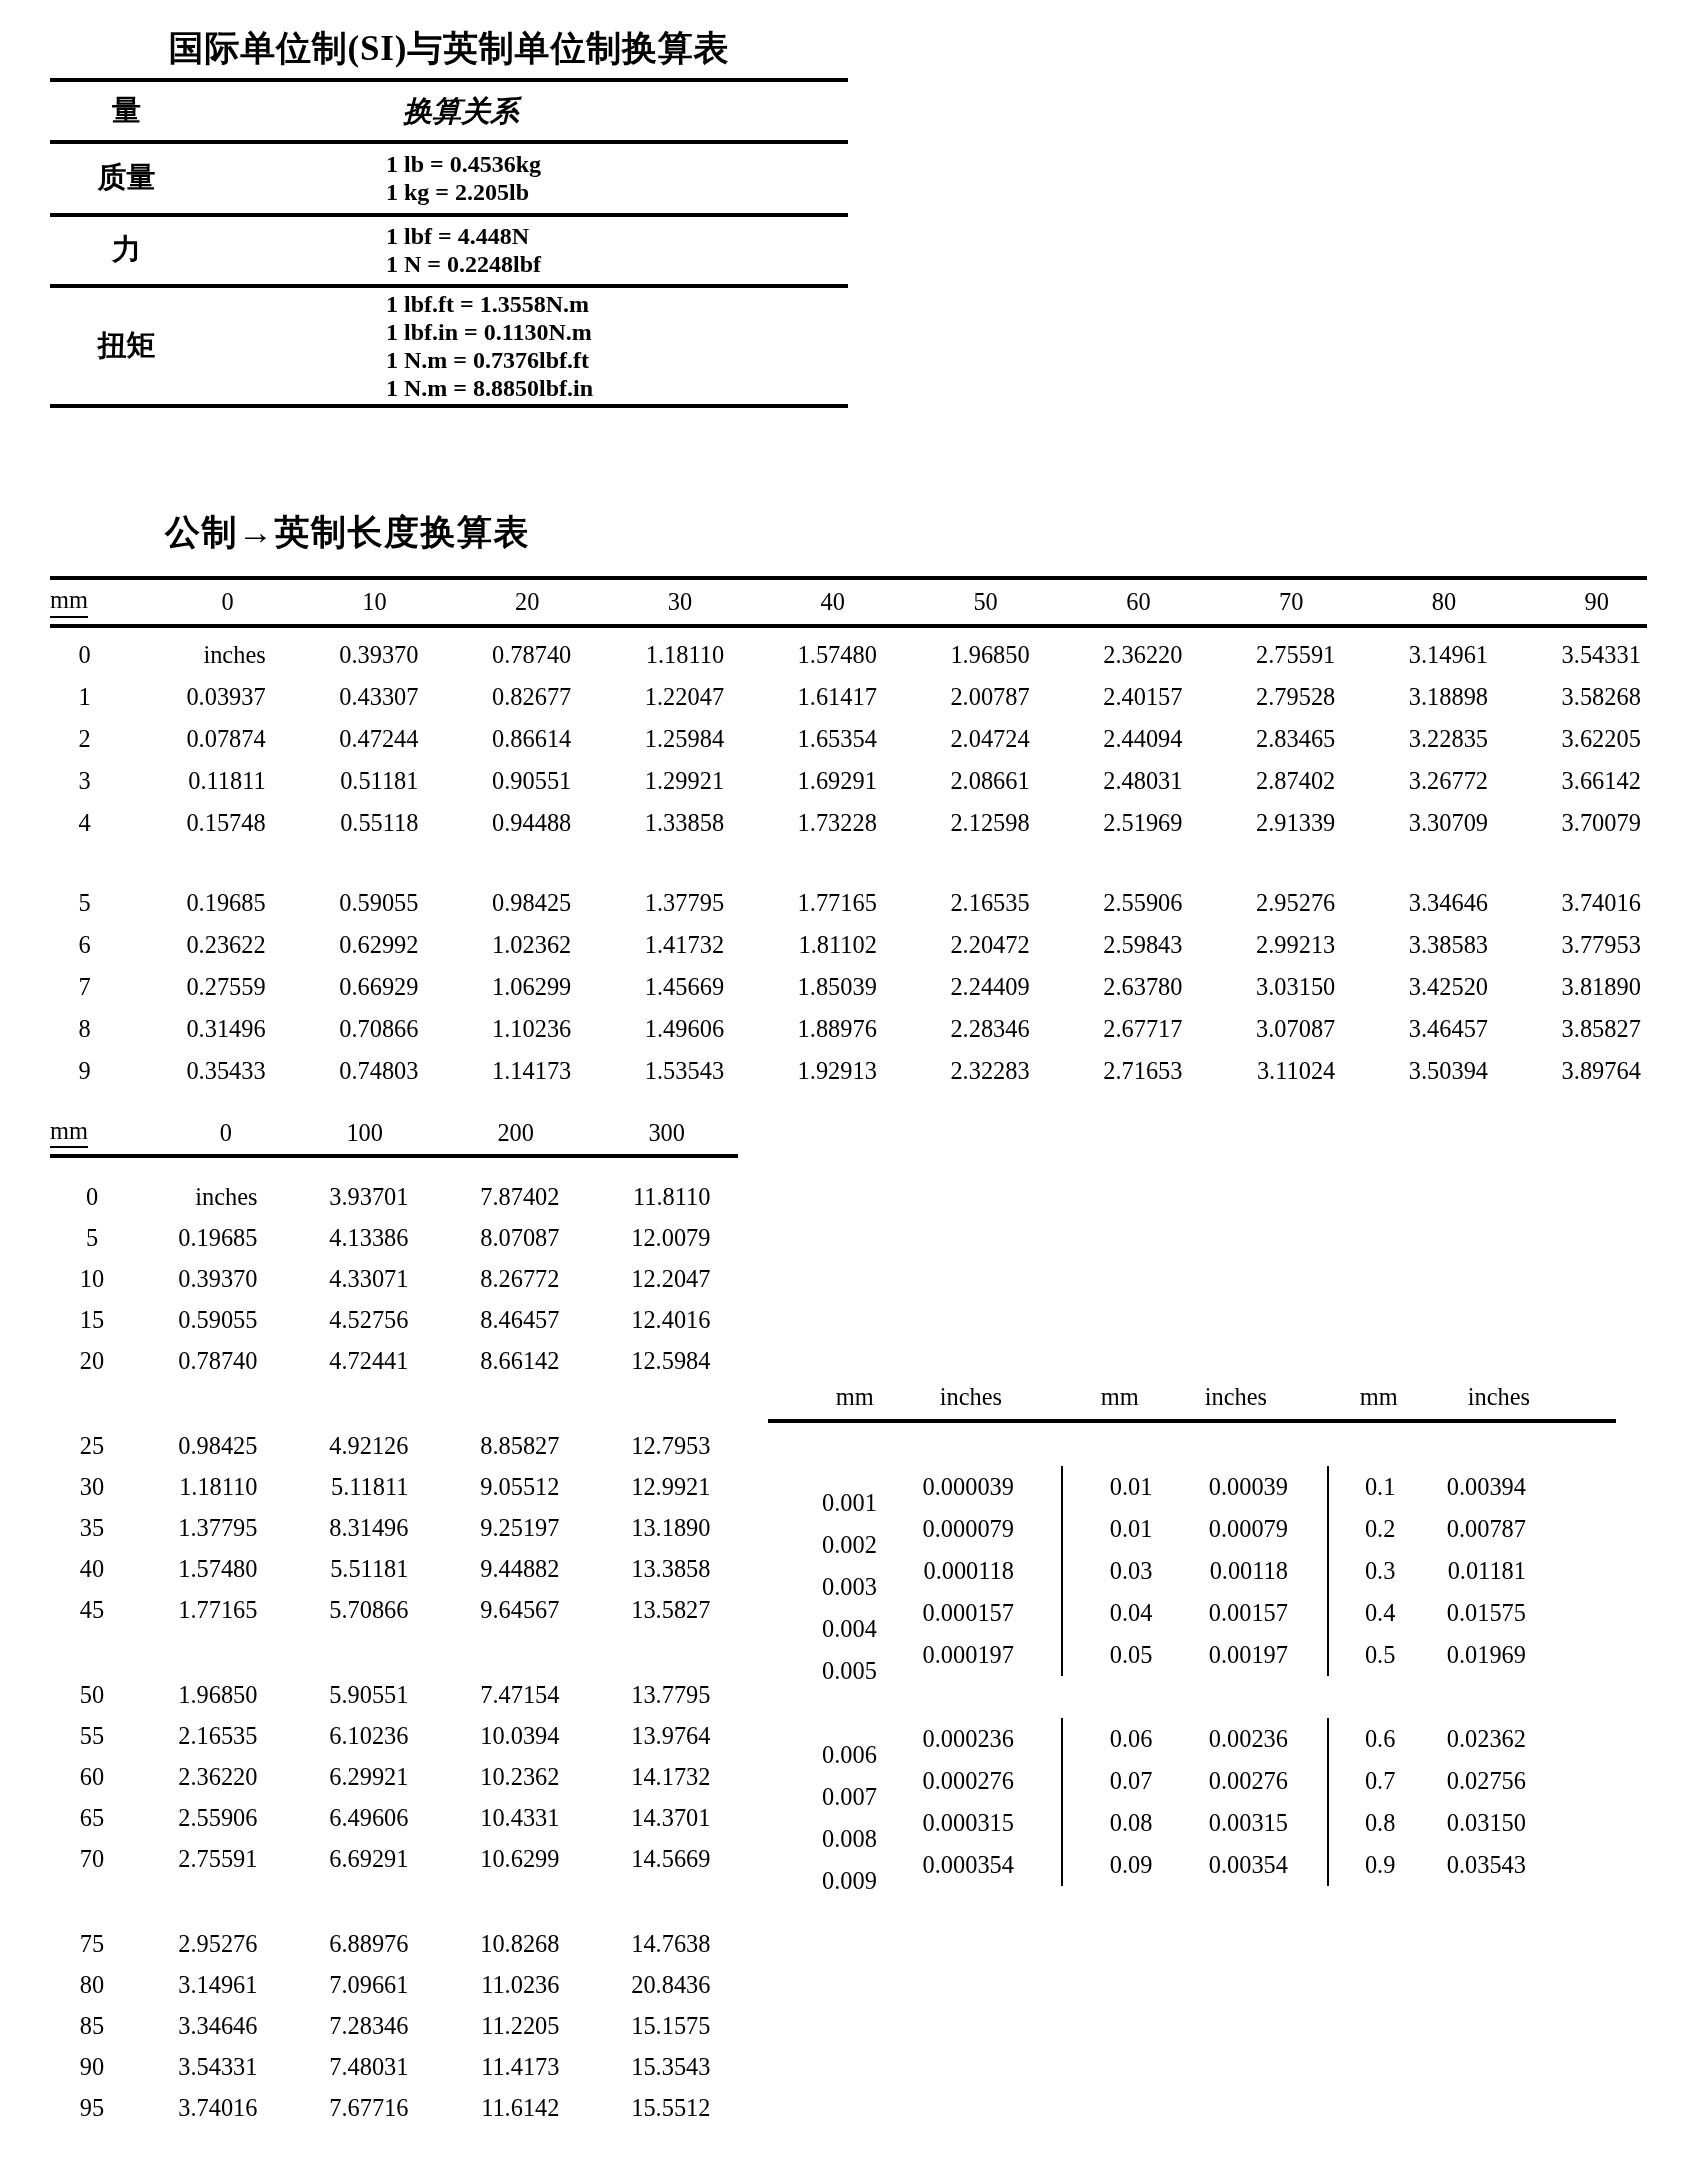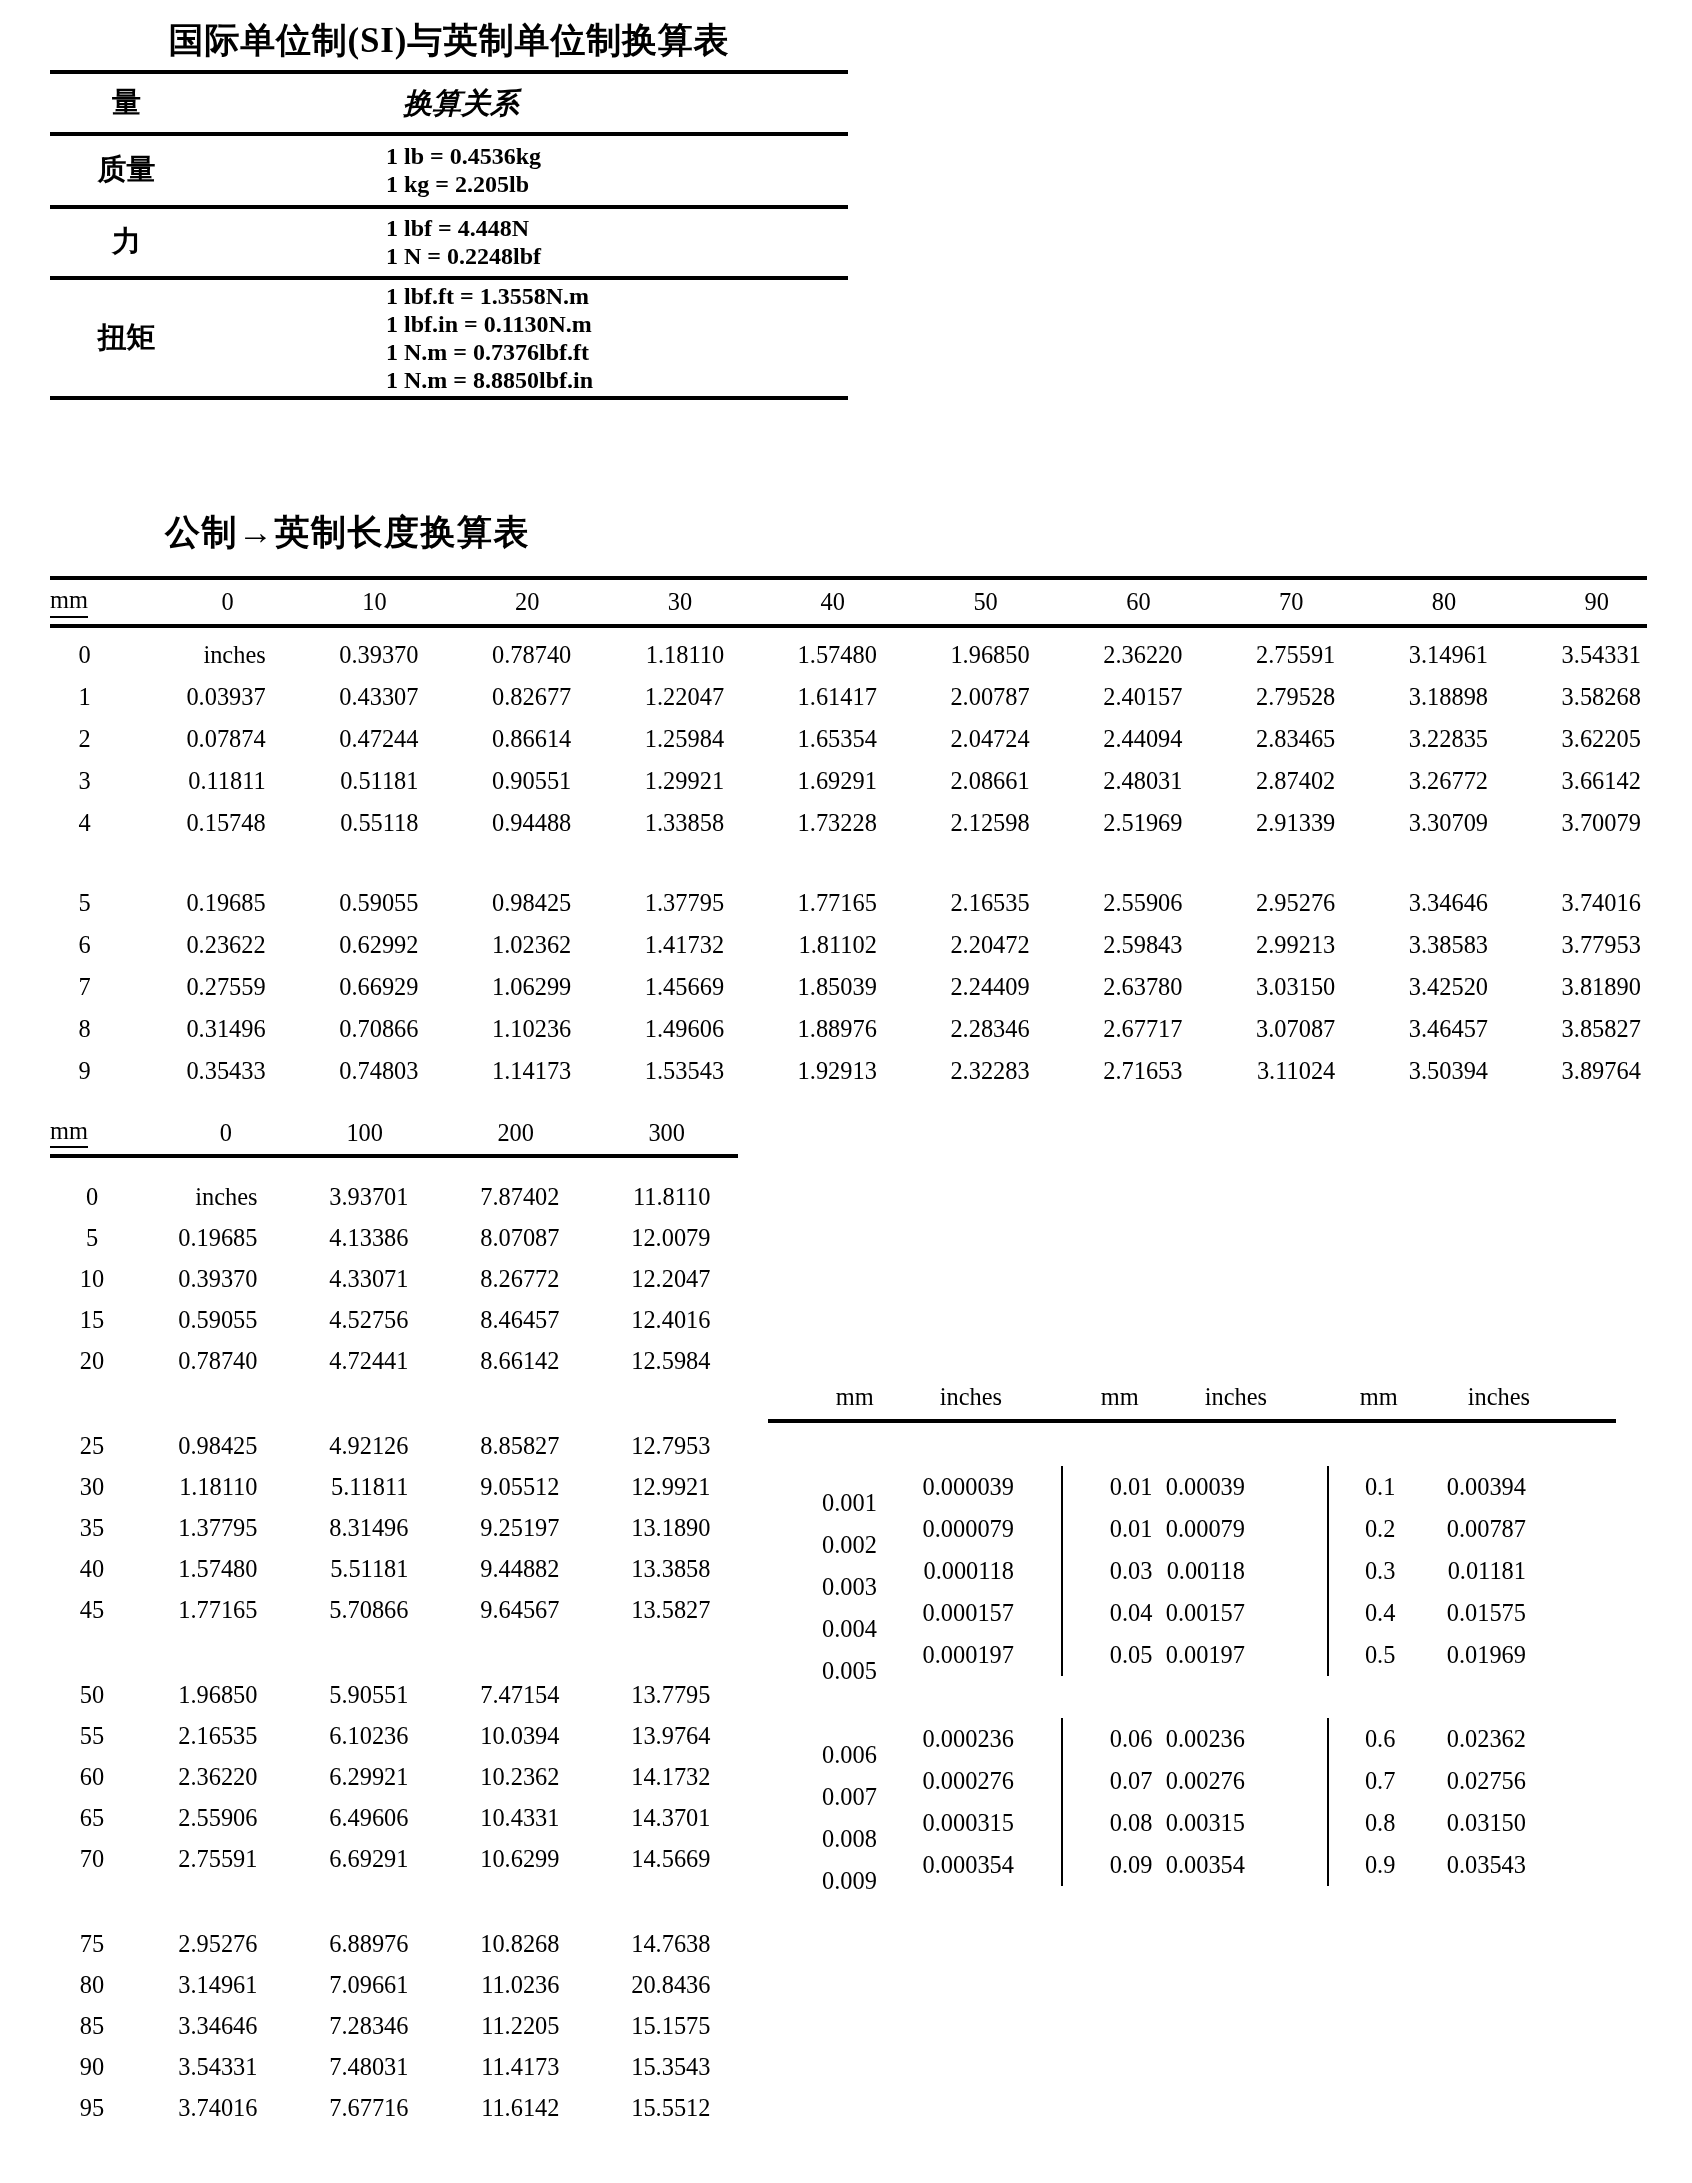--- a/index.html
+++ b/index.html
@@ -9,21 +9,21 @@
     font-family:"Liberation Serif","DejaVu Serif",serif;
     position:relative; overflow:hidden;
   }
   .abs { position:absolute; }
   .trow   { display:flex; align-items:center; height:42px; font-size:24.4px; }
   .mm-cell{ text-align:center; }
   .val    { flex:1 1 0; text-align:right; }
   .mm-u   { display:inline-block; border-bottom:2.3px solid #000; padding-bottom:1.5px; }
 
   
-  #si { left:50px; top:16px; width:798px; }
+  #si { left:50px; top:24px; width:798px; }
   #si .title { height:49px; line-height:49px; text-align:center;
                font-size:35px; font-weight:bold; letter-spacing:0.8px; }
   #si .tbl { margin-top:4.6px; border-top:4.6px solid #000; border-bottom:4.6px solid #000; }
   #si .si-row { display:flex; align-items:center; border-bottom:4.6px solid #000; }
   #si .si-row:last-child { border-bottom:none; }
   #si .si-label { width:153px; text-align:center; font-size:29px; font-weight:bold; }
   #si .si-val   { padding-left:183px; font-size:24px; line-height:28px;font-weight:bold; }
   #si .r-head { height:58px; }
   #si .r-head .si-val { padding-left:200px; font-size:29px; font-weight:bold;font-style:italic; }
   #si .r-mass   { height:69px; }
@@ -66,21 +66,21 @@
   #dec .hc2 { width:99px; padding-right:21.4px;  box-sizing:border-box; }
   #dec .hc3 { width:167px; padding-right:60px;  box-sizing:border-box; }
   #dec .hc4 { width:76px; padding-right:5.3px;   box-sizing:border-box; }
   #dec .hc5 { width:212px; padding-right:85px; box-sizing:border-box; }
   #dec .hc0, #dec .hc1, #dec .hc2, #dec .hc3, #dec .hc4, #dec .hc5 { box-sizing:border-box; }
   #dec .trow { height:42px; }
   #dec .dc { text-align:right; box-sizing:border-box; }
   #dec .dc0 { width:115px; padding-right:6.1px;margin-top:32px; }
   #dec .dc1 { width:178px; padding-right:47px; }
   #dec .dc2 { width:99px; padding-right:7.6px; border-left:2.3px solid #000; height:42px; line-height:42px; }
-  #dec .dc3 { width:167px; padding-right:82px; }
+  #dec .dc3 { width:167px; padding-right:39px; }
   #dec .dc4 { width:76px; padding-right:7.6px; border-left:2.3px solid #000; height:42px; line-height:42px; }
   #dec .dc5 { width:212px; padding-right:89px; }
   #dec .g0 { margin-top:43px; }
   #dec .g1 { margin-top:42px; }
 </style>
 </head>
 <body>
 
 <section id="si" class="abs">
   <div class="title">国际单位制(SI)与英制单位制换算表</div>

